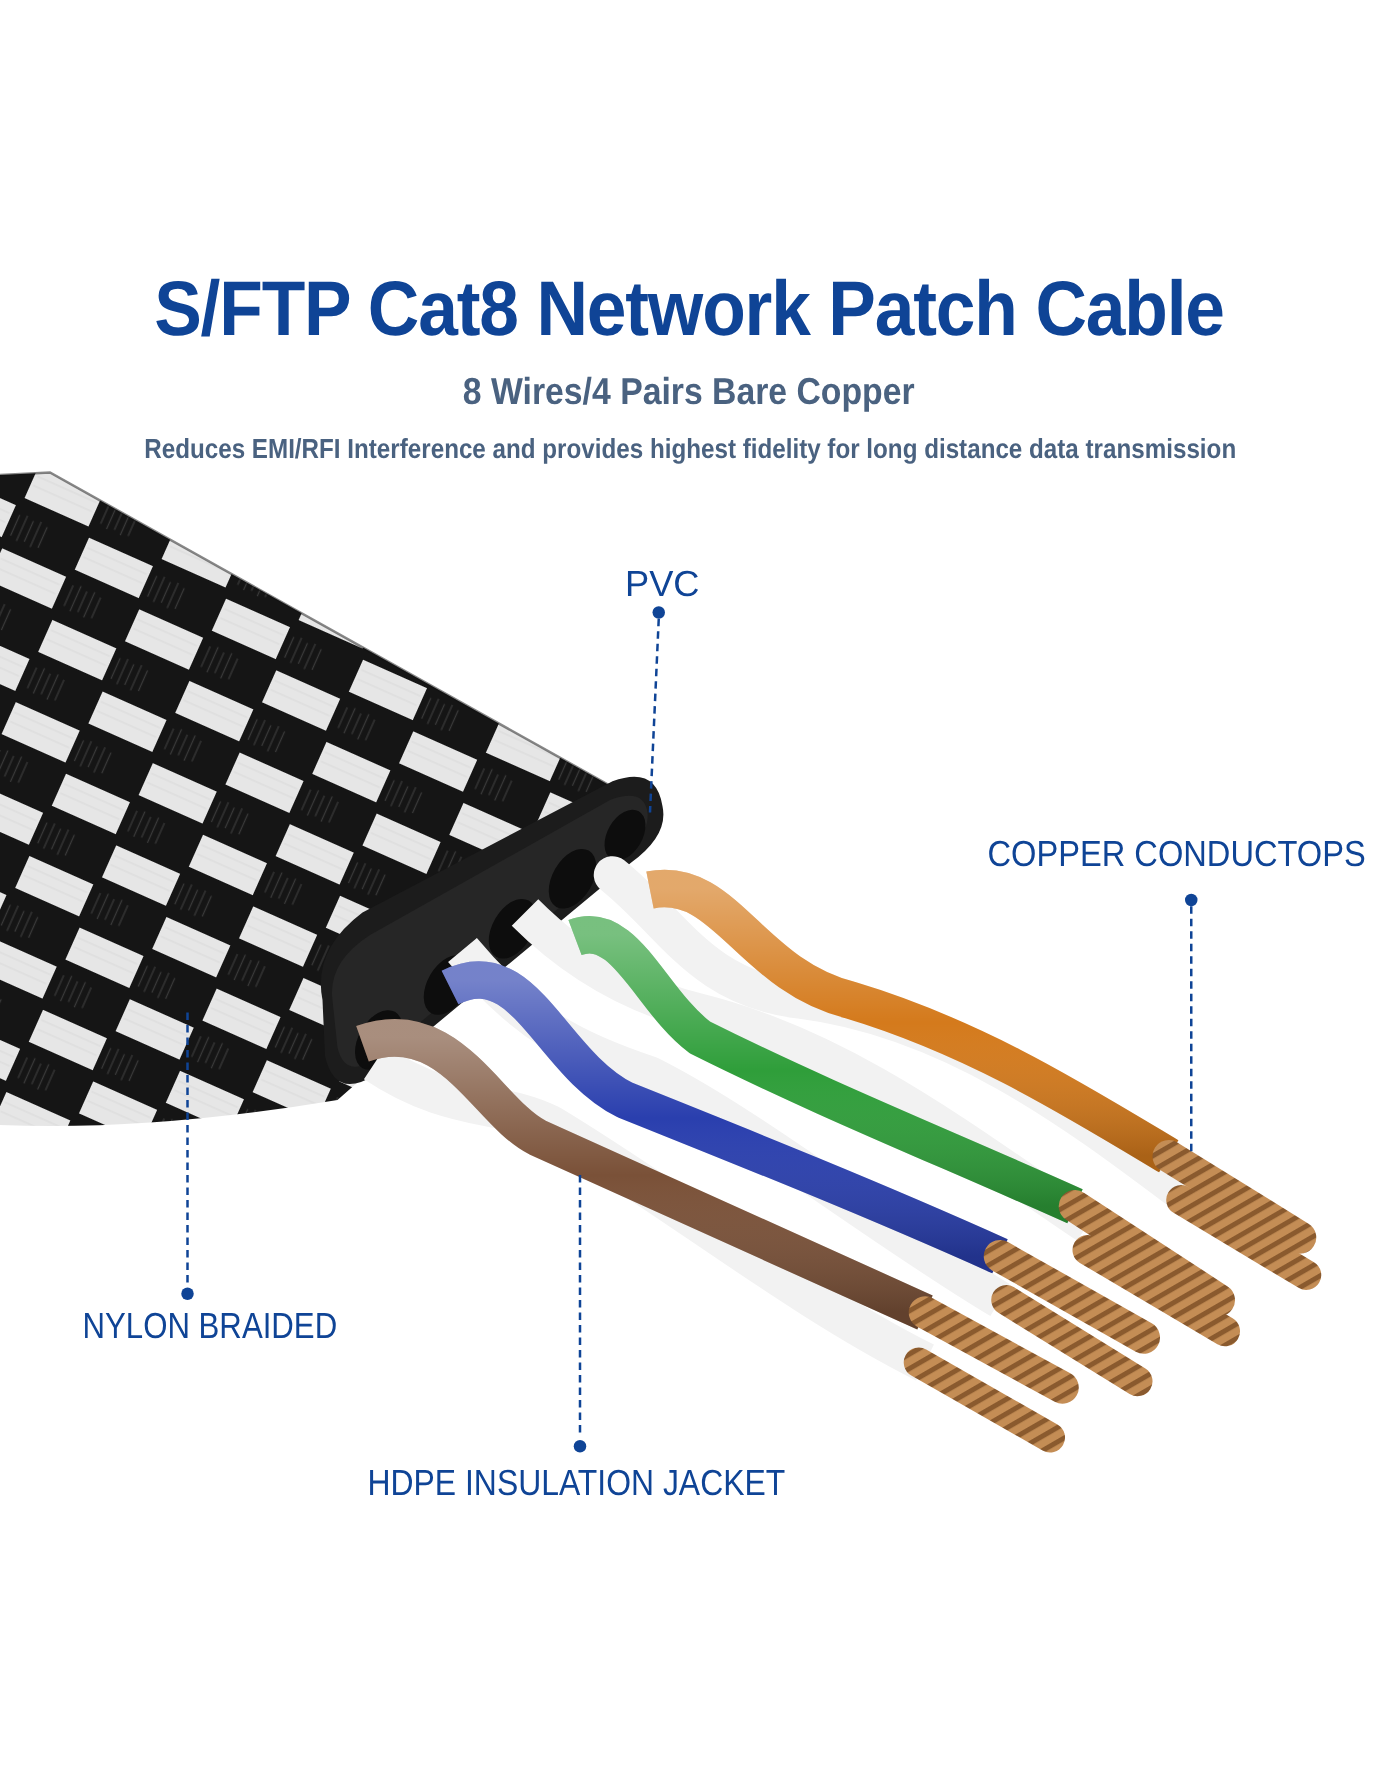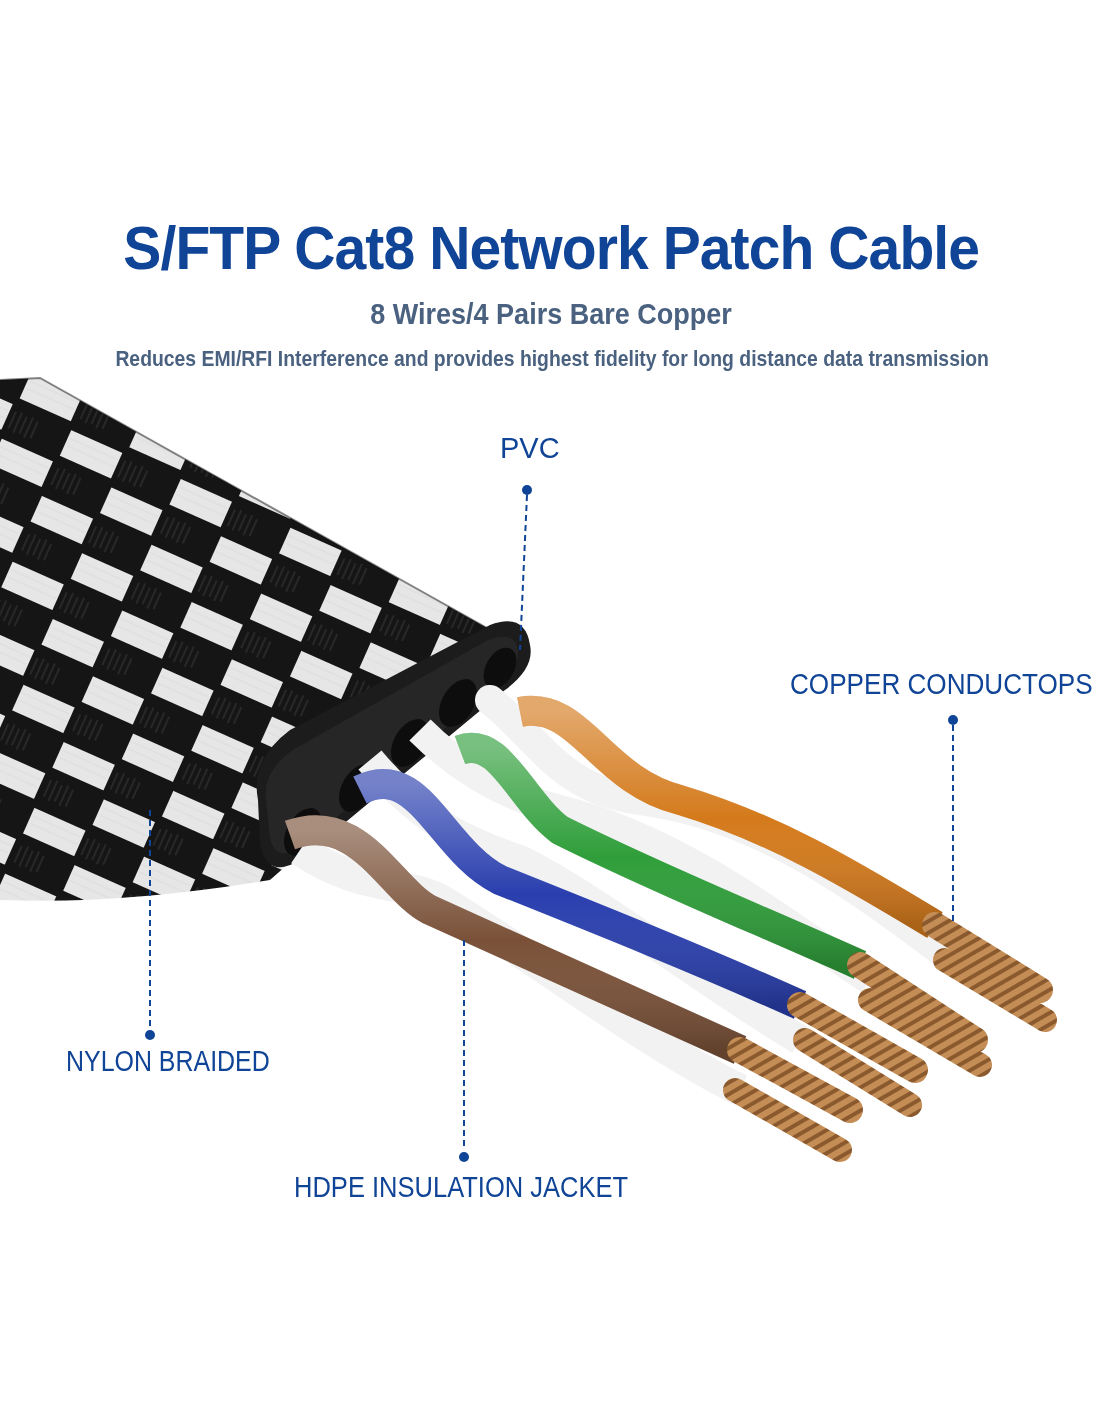--- a/index.html
+++ b/index.html
@@ -127,16 +127,16 @@
   <g>
     <line x1="150" y1="810" x2="150" y2="1030" stroke="#0f4496" stroke-width="2" stroke-dasharray="6,4"></line>
     <circle cx="150" cy="1035" r="5" fill="#0f4496"></circle>
   </g>
   <g>
     <line x1="464" y1="940" x2="464" y2="1150" stroke="#0f4496" stroke-width="2" stroke-dasharray="6,4"></line>
     <circle cx="464" cy="1157" r="5" fill="#0f4496"></circle>
   </g>
 </svg>
 
-<div class="callout" style="left:500px; top:432px;">PVC</div>
+<div class="callout" style="left:500px; top:452px;">PVC</div>
 <div class="callout" style="left:790px; top:668px; transform:scaleX(0.9); transform-origin:0 0;">COPPER CONDUCTOPS</div>
 <div class="callout" style="left:66px; top:1045px; transform:scaleX(0.86); transform-origin:0 0;">NYLON BRAIDED</div>
 <div class="callout" style="left:294px; top:1171px; transform:scaleX(0.88); transform-origin:0 0;">HDPE INSULATION JACKET</div>
 
 </body></html>

